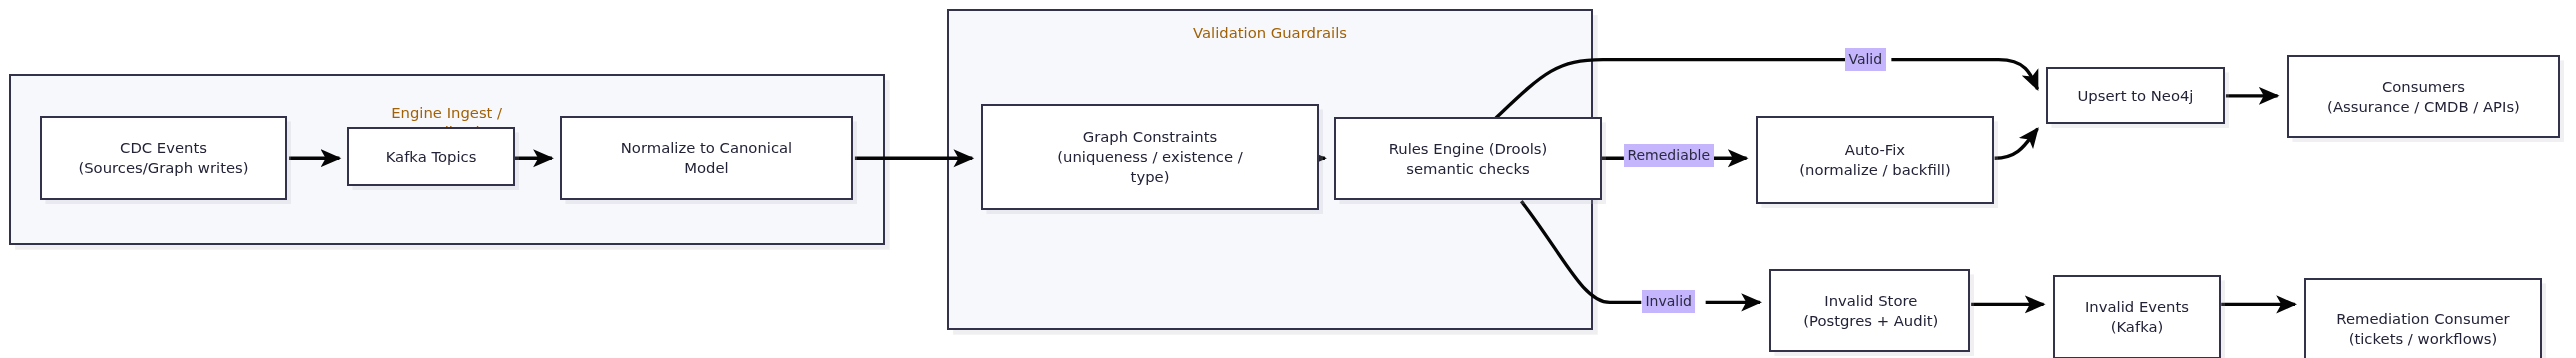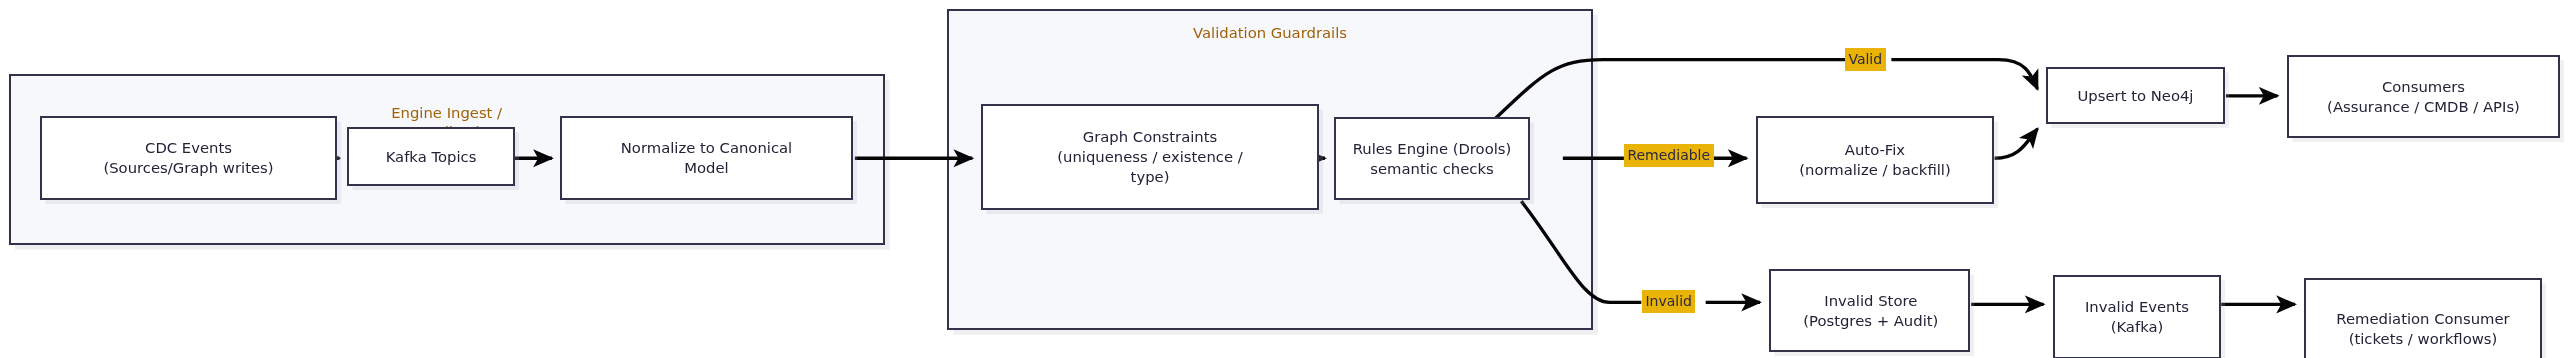--- a/index.html
+++ b/index.html
@@ -46,21 +46,21 @@
     color: #232338;
     font-size: 14.8px;
     line-height: 20px;
     white-space: pre-line;
     box-shadow: 4.7px 4.7px 0 -0.7px rgba(180,182,190,0.20);
     padding: 1.3px 5.4px;
   }
   
   .edge-label {
     position: absolute;
-    background: #eab308;
+    background: #c4b5fd;
     color: #2a2a40;
     font-size: 14px;
     line-height: 14px;
     padding: 4px 3.4px 4.7px 3.4px;
     white-space: nowrap;
     box-sizing: border-box;
   }
   
   #edges {
     position: absolute;
@@ -104,33 +104,33 @@
         <path d="M 2230 176 C 2300 110 2320 89 2390 89 L 2755 89 M 2820 89 L 2980 89 C 3020 89 3028 110 3038 133" class="edge-path" marker-end="url(#arrowhead)"></path>
         <path d="M 2330 236 L 2421 236 M 2543 236 L 2604 236" class="edge-path" marker-end="url(#arrowhead)"></path>
         <path d="M 2974 236 C 3010 236 3020 215 3038 192" class="edge-path" marker-end="url(#arrowhead)"></path>
         <path d="M 2268 300 C 2330 380 2360 451 2400 451 L 2447 451 M 2543 451 L 2624 451" class="edge-path" marker-end="url(#arrowhead)"></path>
         <path d="M 3319 143 L 3396 143" class="edge-path" marker-end="url(#arrowhead)"></path>
         <path d="M 2939 454 L 3047 454" class="edge-path" marker-end="url(#arrowhead)"></path>
         <path d="M 3312 454 L 3422 454" class="edge-path" marker-end="url(#arrowhead)"></path>
       </g>
   </svg>
 
-  <div class="node" style="left: 40px; top: 116px; width: 297px; height: 84px;"><span>CDC Events
+  <div class="node" style="left: 40px; top: 116px; width: 247px; height: 84px;"><span>CDC Events
 (Sources/Graph writes)</span></div>
 
   <div class="node" style="left: 347px; top: 127px; width: 168px; height: 59px;"><span>Kafka Topics</span></div>
 
   <div class="node" style="left: 560px; top: 116px; width: 293px; height: 84px;"><span>Normalize to Canonical
 Model</span></div>
 
   <div class="node" style="left: 981px; top: 104px; width: 338px; height: 106px;"><span>Graph Constraints
 (uniqueness / existence /
 type)</span></div>
 
-  <div class="node" style="left: 1334px; top: 117px; width: 196px; height: 83px;"><span>Rules Engine (Drools)
+  <div class="node" style="left: 1334px; top: 117px; width: 268px; height: 83px;"><span>Rules Engine (Drools)
 semantic checks</span></div>
 
   <div class="node" style="left: 1756px; top: 116px; width: 238px; height: 88px;"><span>Auto-Fix
 (normalize / backfill)</span></div>
 
   <div class="node" style="left: 2046px; top: 67px; width: 179px; height: 57px;"><span>Upsert to Neo4j</span></div>
 
   <div class="node" style="left: 2287px; top: 55px; width: 273px; height: 83px;"><span>Consumers
 (Assurance / CMDB / APIs)</span></div>
 

